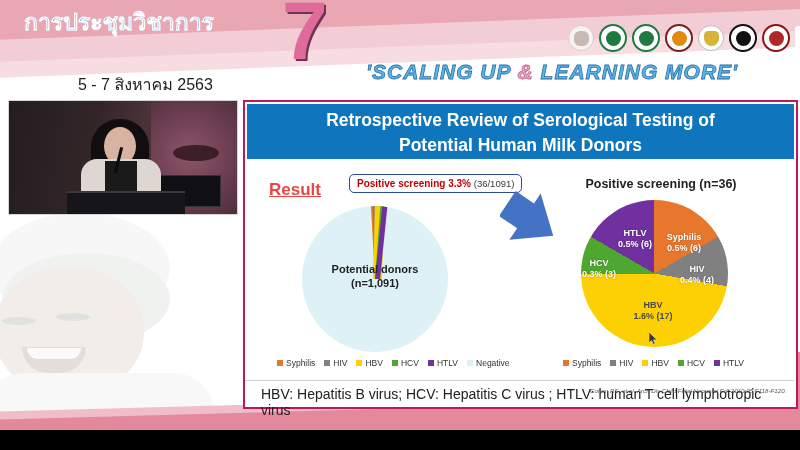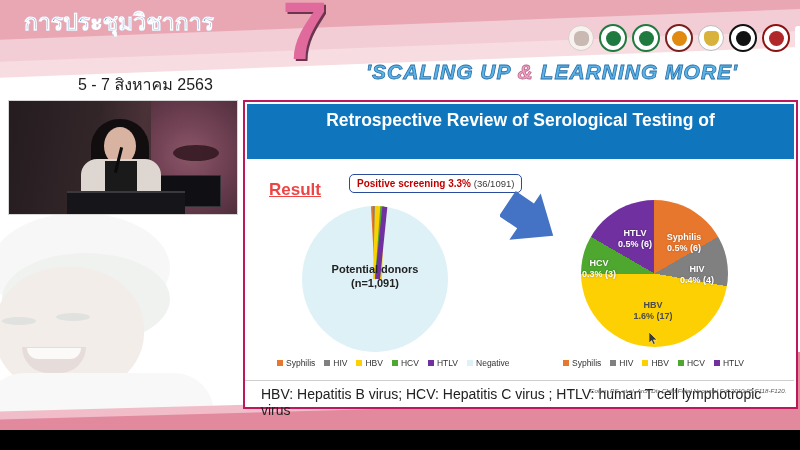--- a/index.html
+++ b/index.html
@@ -192,20 +192,21 @@
     <div class="v-body"></div>
     <div class="v-shirt"></div>
     <div class="v-mic"></div>
     <div class="v-podium"></div>
   </div>
 
   <div class="slide">
 
     <div class="slide-title">
       <div>Retrospective Review of Serological Testing of</div>
+      <div>Potential Human Milk Donors</div>
     </div>
 
     <div class="result">Result</div>
 
     <div class="callout">
       <span class="hl">Positive screening 3.3%</span>
       <span class="sub">(36/1091)</span>
     </div>
 
     <svg class="arrow-blue" viewBox="0 0 62 60">
@@ -245,20 +246,21 @@
       <span class="lg-item">
           <i class="lg-dot" style="background:#7030a0"></i>
           <span>HTLV</span>
         </span>
       <span class="lg-item">
           <i class="lg-dot" style="background:#ddf1f7"></i>
           <span>Negative</span>
         </span>
     </div>
 
+    <div class="pieR-title">Positive screening (n=36)</div>
     <div class="pieR"></div>
 
     <div class="slab" style="left:366px;top:126px;width:48px;">
       <div>HTLV</div>
       <div>0.5% (6)</div>
     </div>
     <div class="slab" style="left:412px;top:130px;width:54px;">
       <div>Syphilis</div>
       <div>0.5% (6)</div>
     </div>

